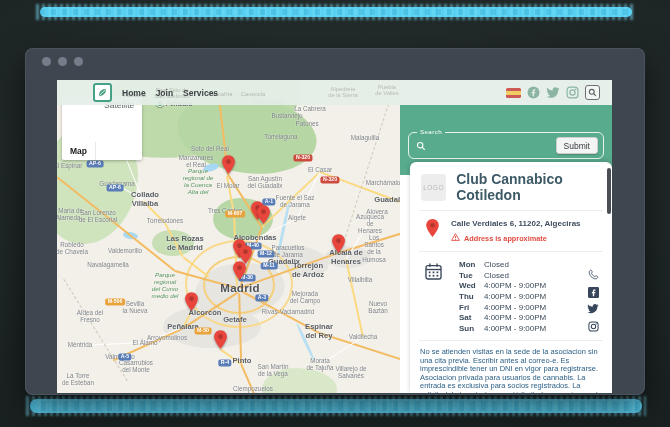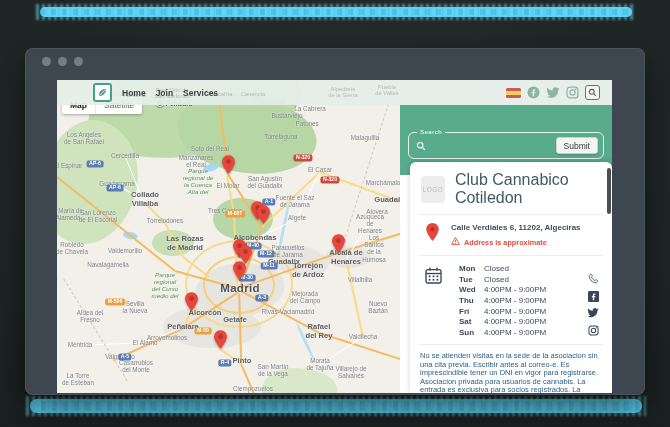--- a/index.html
+++ b/index.html
@@ -39,21 +39,21 @@
     box-shadow:0 1px 1px rgba(0,0,0,.3);z-index:11;}
   .shield{position:absolute;transform:translate(-50%,-50%);font-size:5.2px;font-weight:bold;color:#fff;
     padding:1px 2.5px;border-radius:2px;z-index:12;line-height:1;}
   .shield.b{background:#5a7db8;}
   .shield.o{background:#e8a33d;}
   .shield.r{background:#cc4b3e;}
   .marker{position:absolute;width:13px;height:19px;z-index:30;filter:drop-shadow(0 1px 1px rgba(0,0,0,.35));}
   .mapctl{position:absolute;left:5px;top:16px;z-index:40;display:flex;background:#fff;border-radius:2px;
     box-shadow:0 1px 3px rgba(0,0,0,.3);font-size:8.5px;}
   .mapctl span{padding:4px 8px;}
-  .mapctl .mc-map{font-weight:bold;color:#1a1a1a;border-right:1px solid #e8e8e8;}
+  .mapctl .mc-map{font-weight:bold;color:#1a1a1a;border-right:1px solid #e8e8e8;margin-top:46px;}
   .mapctl .mc-sat{color:#5f6368;}
   .adminline{position:absolute;border-left:1px dashed #cfc9bd;z-index:3;}
   
   .pageheader{position:absolute;left:0;top:0;width:555px;height:25px;background:rgba(228,238,231,.93);
     z-index:50;display:flex;align-items:center;}
   .ghost{position:absolute;font-size:5.8px;color:#8b9089;opacity:.55;white-space:pre-line;text-align:center;transform:translate(-50%,0);}
   .logo{width:19px;height:19px;margin-left:36px;background:#fff;border:2px solid #45a286;border-radius:3px;
     display:flex;align-items:center;justify-content:center;z-index:2;}
   .nav{display:flex;gap:10px;margin-left:10px;z-index:2;}
   .nav span{font-size:8.5px;font-weight:bold;color:#3f4347;}
@@ -82,21 +82,21 @@
     display:flex;align-items:center;justify-content:center;}
   .pg.active{background:#4ca183;color:#fff;}
   .pg.gap{background:transparent;color:#b9bfc5;width:7px;}
   
   .card{position:absolute;left:10px;right:0;top:82px;bottom:0;background:#fff;border-radius:6px 6px 0 0;
     box-shadow:0 -1px 5px rgba(0,0,0,.18);padding:7px 9px 4px 9px;z-index:6;overflow:hidden;}
   .scrollthumb{position:absolute;right:1px;top:6px;width:4px;height:46px;border-radius:2px;background:#4a4f55;}
   .logorow{display:flex;align-items:center;gap:10px;padding:2px 0 7px 2px;border-bottom:1px solid #ececec;}
   .logobox{width:30px;height:27px;background:#ededed;border-radius:4px;display:flex;align-items:center;
     justify-content:center;font-size:6.5px;color:#b9b9b9;letter-spacing:.5px;}
-  .clubname{font-size:16px;font-weight:normal;color:#3d5a66;}
+  .clubname{font-size:14px;font-weight:bold;color:#3d5a66;}
   .addrrow{display:flex;gap:12px;padding:8px 0 8px 7px;border-bottom:1px solid #ececec;align-items:flex-start;}
   .addrtext{font-size:8px;font-weight:bold;color:#3f4d5e;line-height:1.3;}
   .addrwarn{display:flex;align-items:center;gap:4px;margin-top:4px;color:#e14b41;font-size:7.3px;font-weight:bold;}
   .hoursrow{display:flex;padding:8px 0 6px 5px;border-bottom:1px solid #ececec;}
   .hourstable{flex:1;margin-left:16px;}
   .hrow{display:flex;font-size:8px;color:#3b4a5a;line-height:1.32;}
   .hday{width:25px;font-weight:bold;}
   .socialcol{display:flex;flex-direction:column;gap:6.5px;align-items:center;color:#37465a;padding:9px 4px 0 0;}
   .cicon{display:flex;}
   .desc{padding:7px 1px 0 1px;font-size:7.5px;color:#2e6187;line-height:1.13;}
@@ -235,21 +235,21 @@
 del Campo</div>
             <div class="lbl" style="left: 321px; top: 227px;">Nuevo Baztán</div>
             <div class="lbl" style="left: 78px; top: 227px;">Sevilla
 la Nueva</div>
             <div class="lbl" style="left: 231px; top: 232px;">Rivas-Vaciamadrid</div>
             <div class="lbl med" style="left: 148px; top: 233px;">Alcorcón</div>
             <div class="lbl" style="left: 33px; top: 236px;">Aldea del
 Fresno</div>
             <div class="lbl med" style="left: 126px; top: 247px;">Peñalara</div>
             <div class="lbl med" style="left: 178px; top: 240px;">Getafe</div>
-            <div class="lbl med" style="left: 262px; top: 252px;">Rafael
+            <div class="lbl med" style="left: 262px; top: 252px;">Espinar
 del Rey</div>
             <div class="lbl" style="left: 306px; top: 257px;">Valdilecha</div>
             <div class="lbl" style="left: 110px; top: 258px;">Arroyomolinos</div>
             <div class="lbl" style="left: 88px; top: 263px;">El Álamo</div>
             <div class="lbl" style="left: 23px; top: 265px;">Méntrida</div>
             <div class="lbl" style="left: 63px; top: 277px;">Valmojado</div>
             <div class="lbl med" style="left: 185px; top: 281px;">Pinto</div>
             <div class="lbl" style="left: 263px; top: 284px;">Morata
 de Tajuña</div>
             <div class="lbl" style="left: 79px; top: 286px;">Casarrubios

